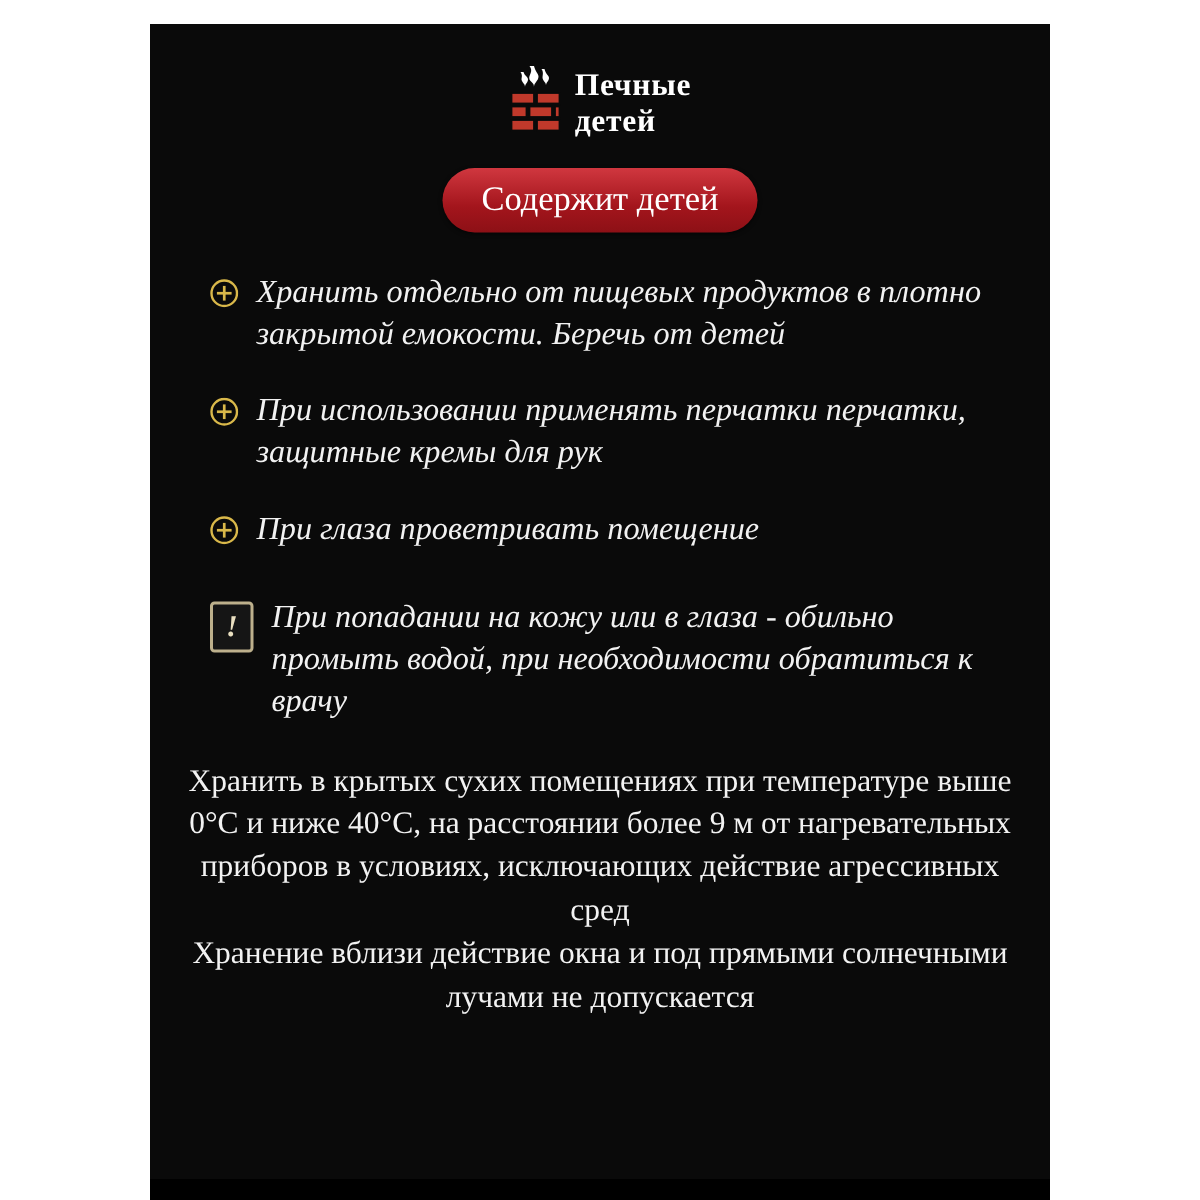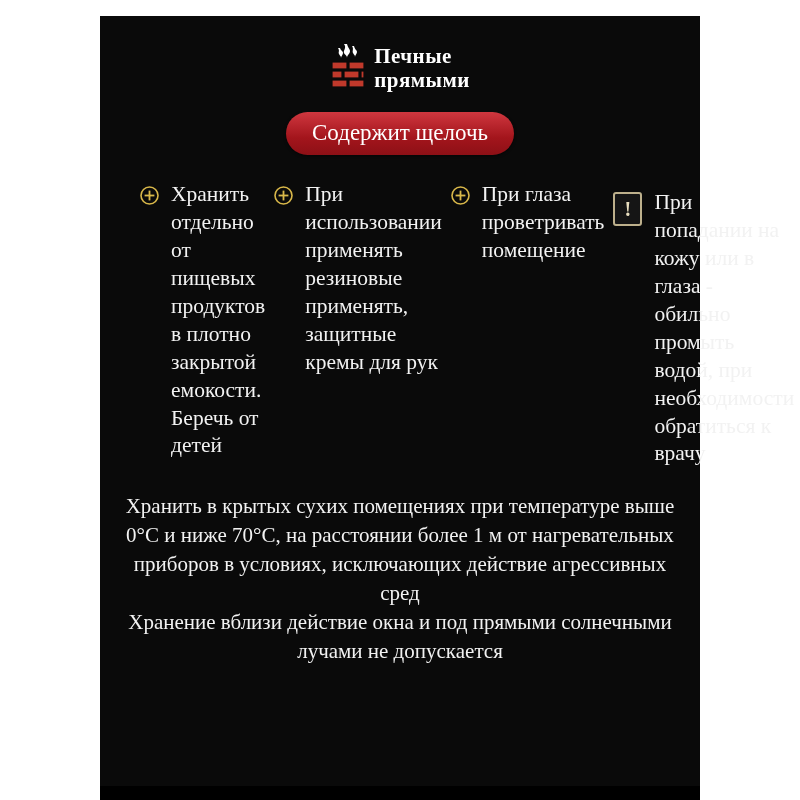--- a/index.html
+++ b/index.html
@@ -85,22 +85,23 @@
     color: #ffffff;
     text-align: center;
     line-height: 1;
   }
 
   
   .list {
     margin-top: 26px;
     width: 520px;
     display: flex;
-    flex-direction: row;
-    gap: 9px;
+    flex-direction: column;
+    gap: 23px;
+    font-style: italic;
   }
   .item {
     display: flex;
     align-items: flex-start;
     gap: 12px;
   }
   .bullet {
     flex: 0 0 auto;
     width: 19px;
     height: 19px;
@@ -177,26 +178,26 @@
             <rect x="2" y="29" width="10" height="7"></rect>
             <rect x="14" y="29" width="15" height="7"></rect>
             <rect x="31" y="29" width="3" height="7"></rect>
             <rect x="2" y="38" width="15" height="7"></rect>
             <rect x="19" y="38" width="15" height="7"></rect>
           </g>
         </svg>
       </span>
       <span class="logo-text">
         <span class="logo-line1">Печные</span>
-        <span class="logo-line2">прямыми</span>
+        <span class="logo-line2">детей</span>
       </span>
     </div>
 
 
-    <div class="pill">Содержит щелочь</div>
+    <div class="pill">Содержит детей</div>
 
     <div class="list">
 
       <div class="item">
         <span class="bullet">
           <svg width="19" height="19" viewBox="0 0 19 19" xmlns="http://www.w3.org/2000/svg">
             <circle cx="9.5" cy="9.5" r="8.5" fill="none" stroke="#d9b84a" stroke-width="1.6"></circle>
             <rect x="8.6" y="4.6" width="1.8" height="9.8" fill="#d9b84a"></rect>
             <rect x="4.6" y="8.6" width="9.8" height="1.8" fill="#d9b84a"></rect>
           </svg>
@@ -205,21 +206,21 @@
       </div>
 
       <div class="item">
         <span class="bullet">
           <svg width="19" height="19" viewBox="0 0 19 19" xmlns="http://www.w3.org/2000/svg">
             <circle cx="9.5" cy="9.5" r="8.5" fill="none" stroke="#d9b84a" stroke-width="1.6"></circle>
             <rect x="8.6" y="4.6" width="1.8" height="9.8" fill="#d9b84a"></rect>
             <rect x="4.6" y="8.6" width="9.8" height="1.8" fill="#d9b84a"></rect>
           </svg>
         </span>
-        <span class="item-text">При использовании применять резиновые применять, защитные кремы для рук</span>
+        <span class="item-text">При использовании применять перчатки перчатки, защитные кремы для рук</span>
       </div>
 
       <div class="item">
         <span class="bullet">
           <svg width="19" height="19" viewBox="0 0 19 19" xmlns="http://www.w3.org/2000/svg">
             <circle cx="9.5" cy="9.5" r="8.5" fill="none" stroke="#d9b84a" stroke-width="1.6"></circle>
             <rect x="8.6" y="4.6" width="1.8" height="9.8" fill="#d9b84a"></rect>
             <rect x="4.6" y="8.6" width="9.8" height="1.8" fill="#d9b84a"></rect>
           </svg>
         </span>
@@ -227,19 +228,19 @@
       </div>
 
       <div class="item warn-item">
         <span class="warn-mark">!</span>
         <span class="item-text">При попадании на кожу или в глаза - обильно промыть водой, при необходимости обратиться к врачу</span>
       </div>
 
     </div>
 
     <div class="footer">
-      <div class="p1">Хранить в крытых сухих помещениях при температуре выше 0°С и ниже 70°С, на расстоянии более 1 м от нагревательных приборов в условиях, исключающих действие агрессивных сред</div>
+      <div class="p1">Хранить в крытых сухих помещениях при температуре выше 0°С и ниже 40°С, на расстоянии более 9 м от нагревательных приборов в условиях, исключающих действие агрессивных сред</div>
       <div class="p2">Хранение вблизи действие окна и под прямыми солнечными лучами не допускается</div>
     </div>
 
     <div class="bottom-band"></div>
   </div>
 </div>
 
 </body></html>

